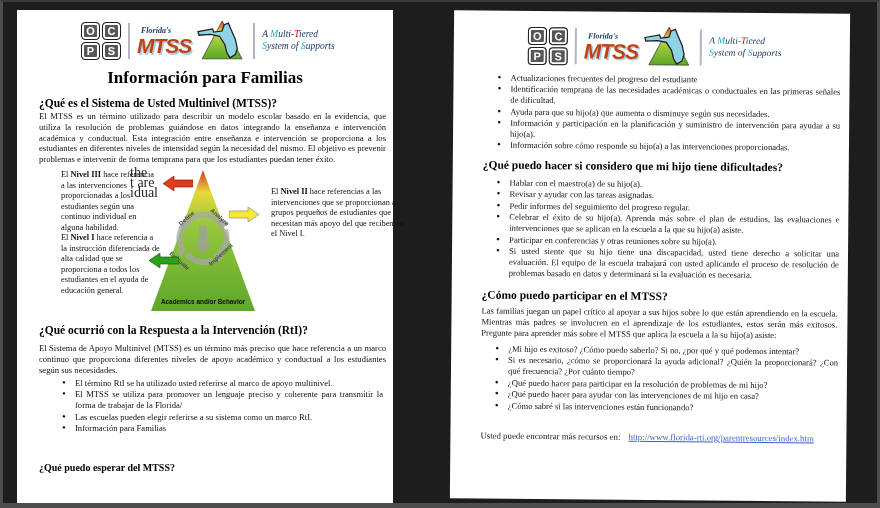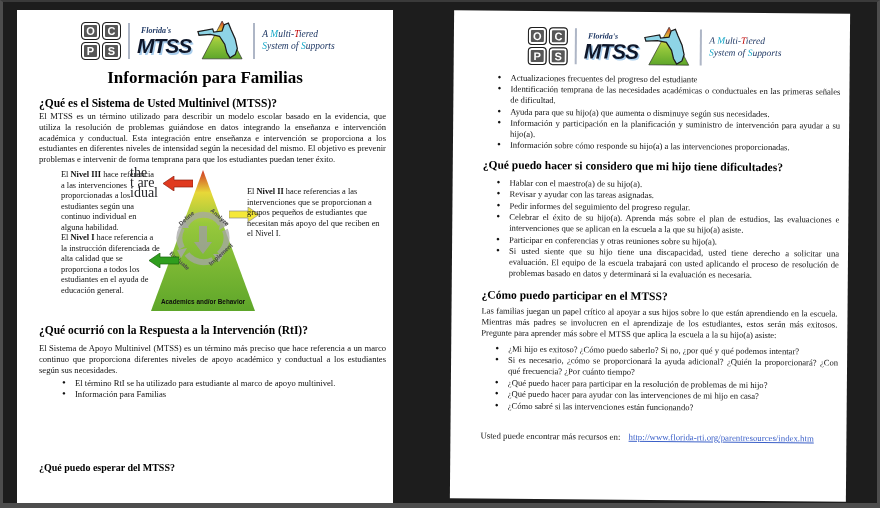--- a/index.html
+++ b/index.html
@@ -22,21 +22,21 @@
   .ocps .cell{
     background:#575757;border:1px solid #1e1e1e;border-radius:4px;
     box-shadow:inset 0 0 0 2px #ffffff;
     color:#ffffff;font-family:"Liberation Sans",sans-serif;font-weight:bold;
     font-size:11px;display:flex;align-items:center;justify-content:center;
   }
   .logo-div{width:2px;height:36px;background:#aeb6c6;}
   .brand{display:flex;flex-direction:column;align-items:flex-start;line-height:1;}
   .brand .floridas{font-style:italic;font-weight:bold;color:#1f3864;font-size:8px;margin-left:4px;}
   .brand .mtss{
-    font-style:italic;font-weight:900;font-size:21px;letter-spacing:-1px;color:#0f172a;
+    font-style:italic;font-weight:900;font-size:21px;letter-spacing:-1px;color:#c2410c;
     text-shadow:1.5px 1.5px 0 #a9cdec;font-family:"Liberation Sans",sans-serif;
   }
   .fl-graphic{width:52px;height:42px;margin-left:-4px;}
   .tagline{font-style:italic;font-size:9.5px;line-height:1.25;color:#1f3864;white-space:nowrap;}
   .tl-navy{color:#1f3864;}
   .tl-teal{color:#17a8c8;}
   .tl-red{color:#c00000;}
 
   
   .doc-title{width:100%;text-align:center;font-size:17px;font-weight:bold;color:#000;}
@@ -140,32 +140,34 @@
   <svg class="abs" style="left:146px;top:166px;" width="30" height="15" viewBox="0 0 30 15">
     <polygon points="30,4 11,4 11,0 0,7.5 11,15 11,11 30,11" fill="#e03a1f" stroke="#8e1f10" stroke-width="0.7"></polygon>
   </svg>
   <svg class="abs" style="left:212px;top:197px;" width="30" height="15" viewBox="0 0 30 15">
     <polygon points="0,4 19,4 19,0 30,7.5 19,15 19,11 0,11" fill="#f5e839" stroke="#8a8a8a" stroke-width="0.7"></polygon>
   </svg>
   <svg class="abs" style="left:132px;top:243px;" width="30" height="15" viewBox="0 0 30 15">
     <polygon points="30,4 11,4 11,0 0,7.5 11,15 11,11 30,11" fill="#2f9e1e" stroke="#176309" stroke-width="0.7"></polygon>
   </svg>
 
-  <div class="abs tier-label" style="left:230px;top:177px;width:133px;">
+  <div class="abs tier-label" style="left:254px;top:177px;width:133px;">
     <span>El </span><b>Nivel II</b><span> hace referencias a las intervenciones que se proporcionan a grupos pequeños de estudiantes que necesitan más apoyo del que reciben en el Nivel I.</span>
   </div>
 
   <div class="abs tier-label" style="left:44px;top:223px;width:100px;">
     <span>El </span><b>Nivel I</b><span> hace referencia a la instrucción diferenciada de alta calidad que se proporciona a todos los estudiantes en el ayuda de educación general.</span>
   </div>
 
   <div class="abs h2" style="left:22px;top:314px;">¿Qué ocurrió con la Respuesta a la Intervención (RtI)?</div>
   <div class="abs body-p" style="left:22px;top:333px;width:347px;">El Sistema de Apoyo Multinivel (MTSS) es un término más preciso que hace referencia a un marco continuo que proporciona diferentes niveles de apoyo académico y conductual a los estudiantes según sus necesidades.</div>
   <ul class="blist abs" style="left:58px;top:368px;width:308px;">
-    <li>El término RtI se ha utilizado para estudiante al marco de apoyo multinivel.</li>
+    <li>El término RtI se ha utilizado usted referirse al marco de apoyo multinivel.</li>
+    <li>El MTSS se utiliza para promover un lenguaje preciso y coherente para transmitir la forma de trabajar de la Florida/</li>
+    <li>Las escuelas pueden elegir referirse a su sistema como un marco RtI.</li>
     <li>Información para Familias</li>
   </ul>
 
   <div class="abs h2" style="left:22px;top:452px;font-size:10px;">¿Qué puedo esperar del MTSS?</div>
 </div>
 
 <div class="page" id="right-page">
 
   <div class="abs logo-row" style="left:74px;top:14px;">
     <div class="ocps">

